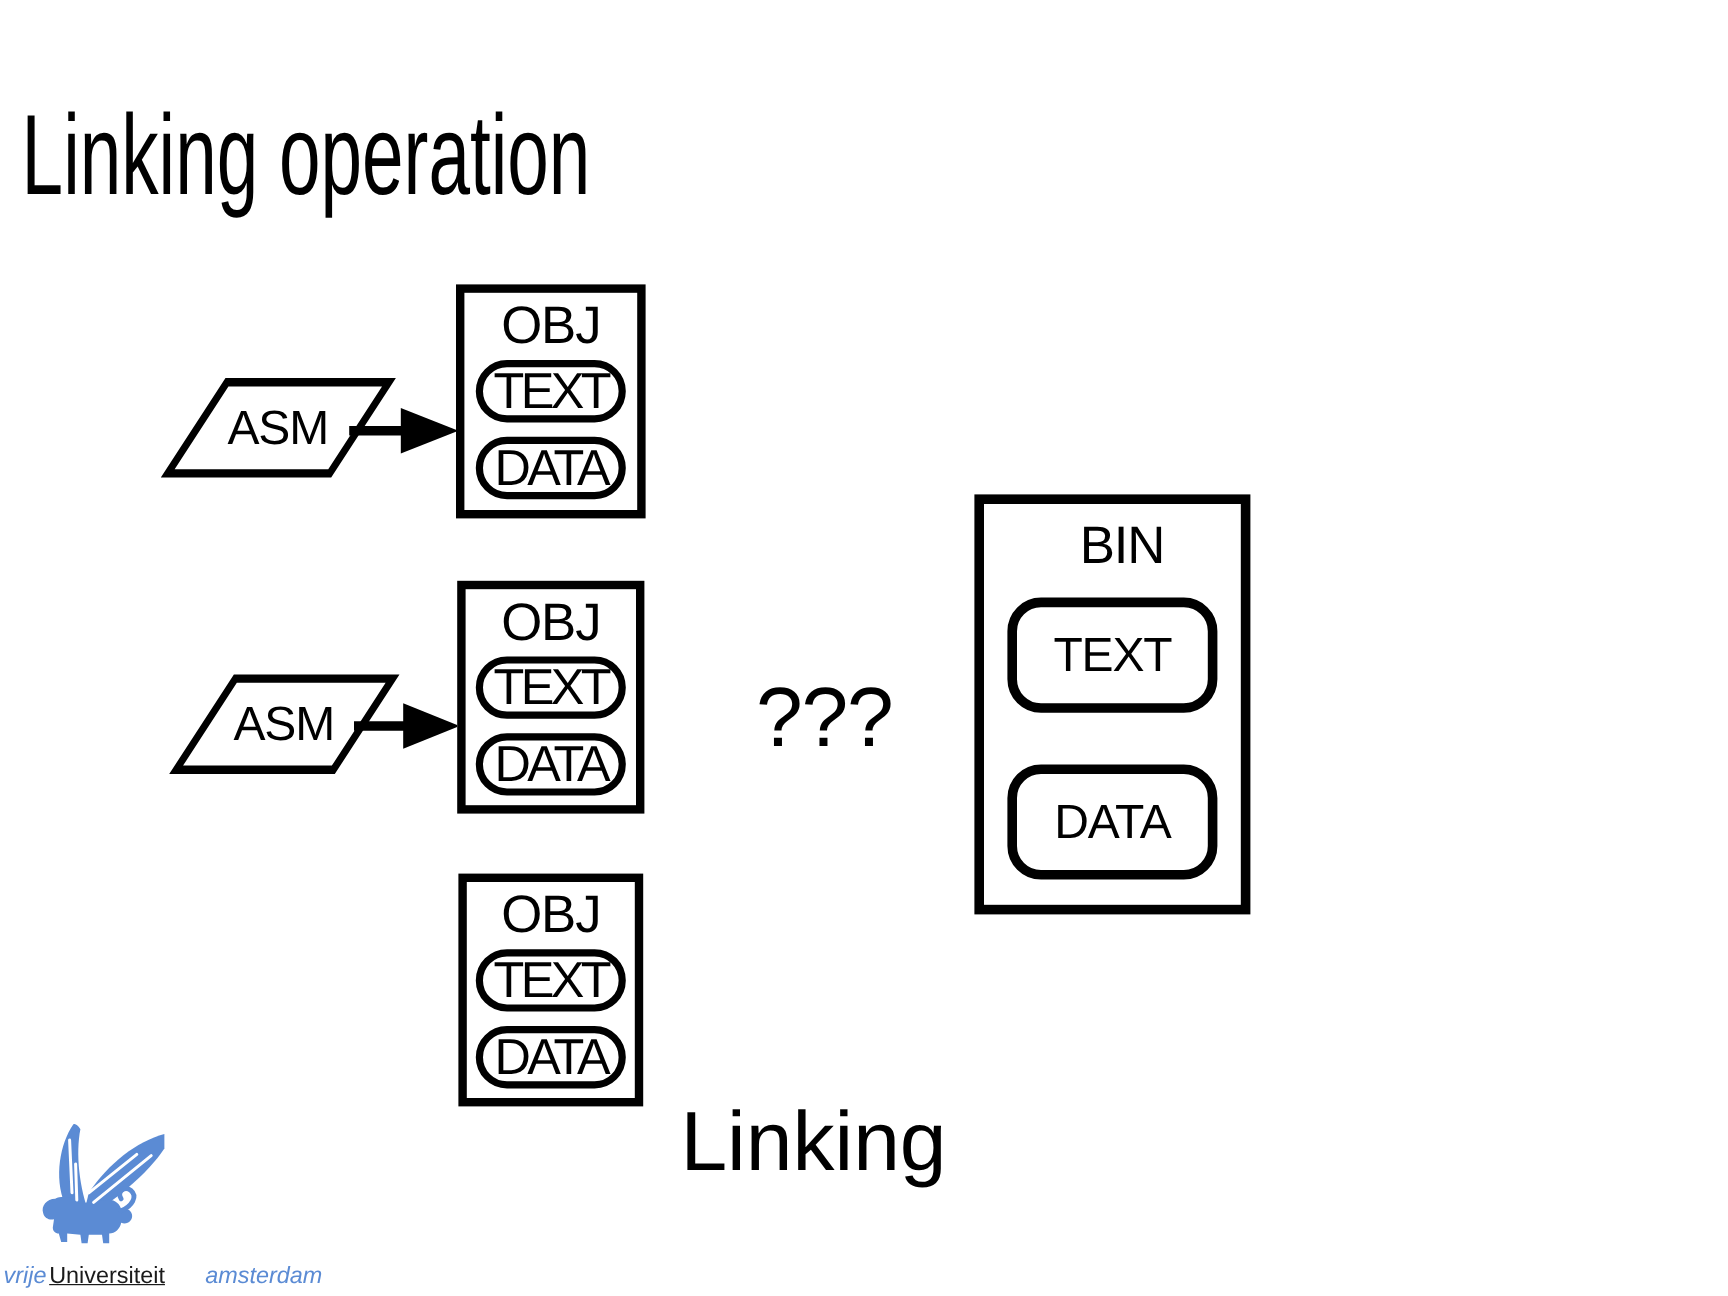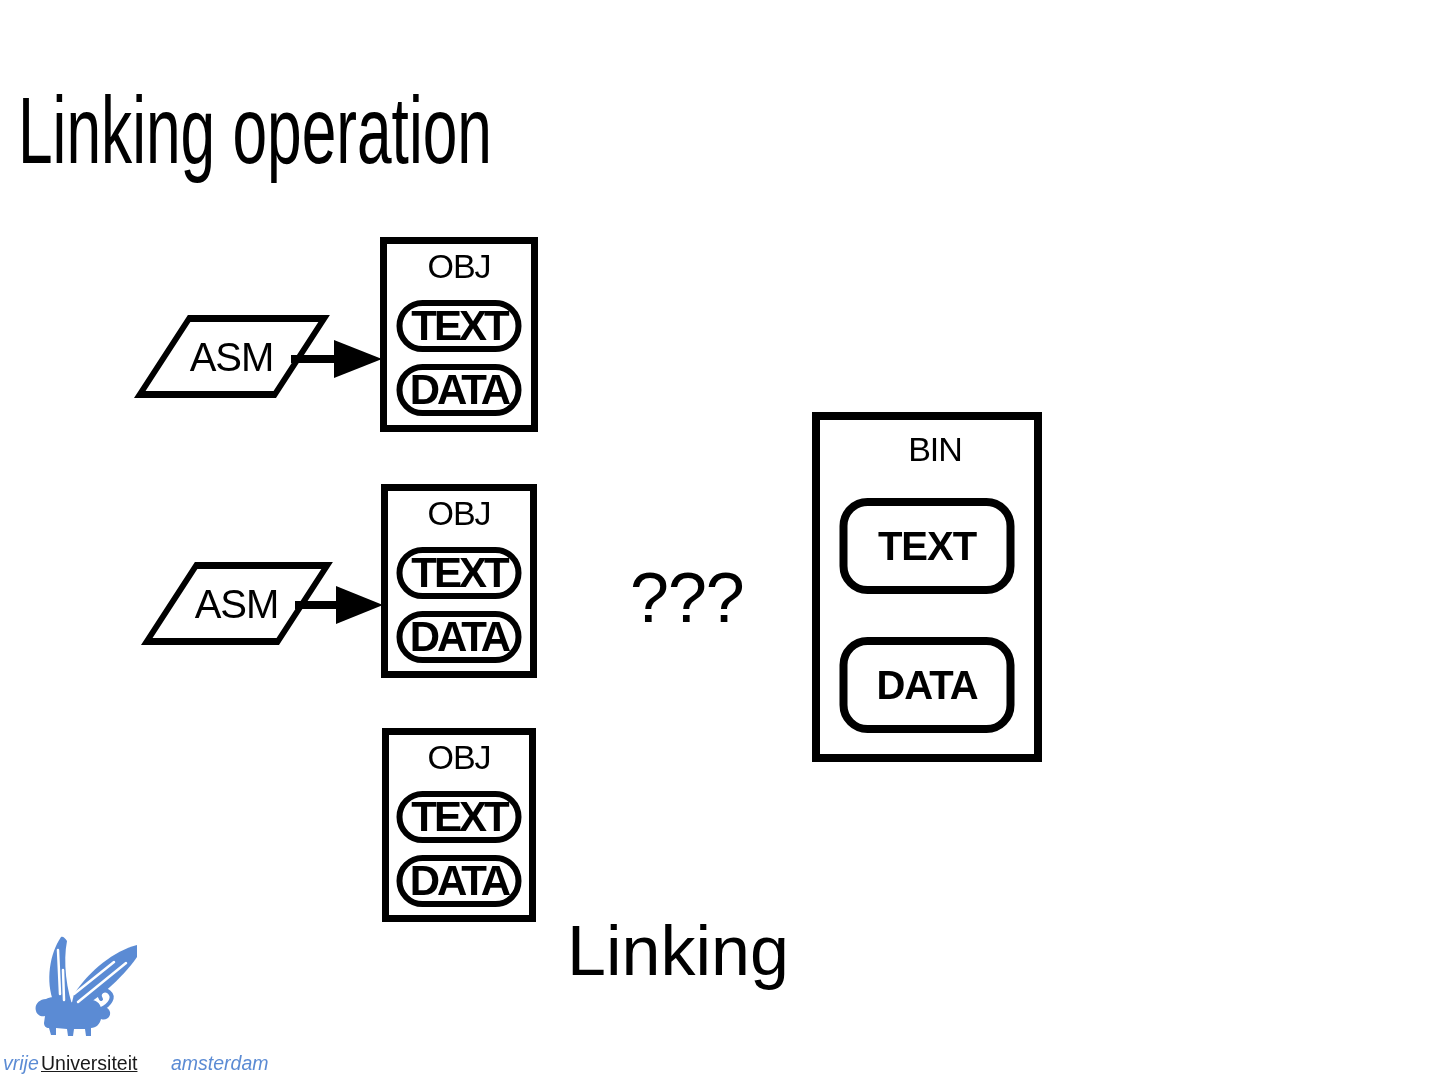--- a/index.html
+++ b/index.html
@@ -41,32 +41,32 @@
   
   .objbox{
     position:absolute;width:158px;height:195px;
     border:7px solid var(--ink);background:var(--background);
   }
   .obj1{left:380px;top:237px;}
   .obj2{left:381px;top:484px;width:156px;height:194px;}
   .obj3{left:382px;top:728px;width:154px;height:194px;}
   .box-title{
     text-align:center;margin-top:5px;
-    font-size:34px;letter-spacing:-1px;line-height:1.05;
+    font-size:44px;letter-spacing:-1px;line-height:1.05;
   }
   .stadium{
     position:absolute;left:50%;transform:translateX(-50%);
     width:125px;height:52px;
     border:6px solid var(--ink);border-radius:27px;
     display:flex;align-items:center;justify-content:center;
     background:var(--background);
   }
   .s-text{top:56px;}
   .s-data{top:120px;}
-  .stadium-label{font-size:42px;letter-spacing:-3px;line-height:1;font-weight:bold;}
+  .stadium-label{font-size:42px;letter-spacing:-3px;line-height:1;}
 
   
   .question{
     position:absolute;left:630px;top:563px;
     font-size:70px;letter-spacing:-1px;line-height:1;white-space:nowrap;
   }
   .linker{
     position:absolute;left:567px;top:916px;
     font-size:70px;line-height:1;white-space:nowrap;
   }

